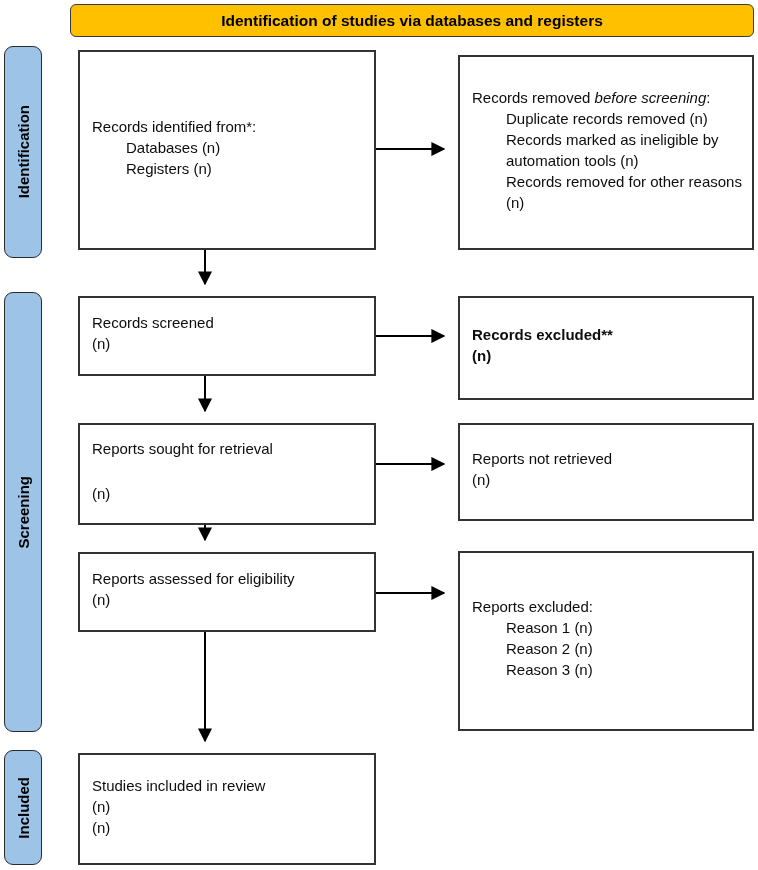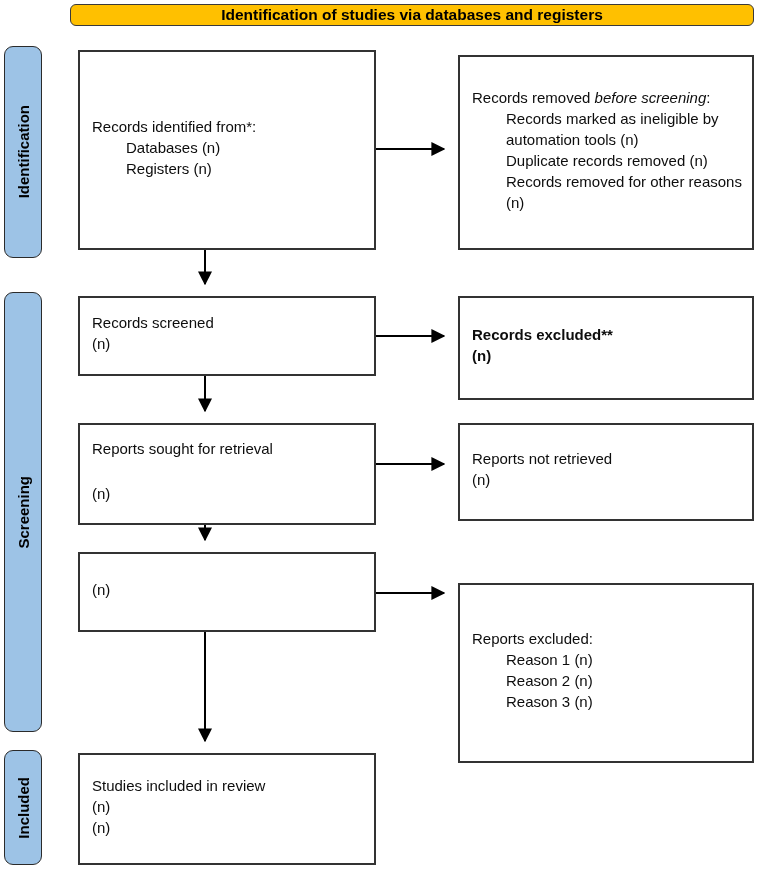--- a/index.html
+++ b/index.html
@@ -11,21 +11,21 @@
   .canvas {
     position: relative;
     width: 758px;
     height: 870px;
     background: #ffffff;
     overflow: hidden;
   }
   .banner {
     position: absolute;
     left: 70px; top: 4px;
-    width: 684px; height: 22px;
+    width: 684px; height: 33px;
     background: #FFC000;
     border: 1px solid #3a3a3a;
     border-radius: 6px;
     display: flex;
     align-items: center;
     justify-content: center;
     font-weight: bold;
     font-size: 15.5px;
     color: #000;
     box-sizing: border-box;
@@ -119,46 +119,47 @@
     <div>Records screened</div>
     <div>(n)</div>
   </div>
 
   <div class="box col-left" style="top:423px; height:102px;gap:24px;">
     <div>Reports sought for retrieval</div>
     <div>(n)</div>
   </div>
 
   <div class="box col-left" style="top:552px; height:80px;">
+    <div>Reports assessed for eligibility</div>
     <div>(n)</div>
   </div>
 
   <div class="box col-left" style="top:753px; height:112px;">
     <div>Studies included in review</div>
     <div>(n)</div>
     <div>(n)</div>
   </div>
 
   <div class="box col-right" style="top:55px; height:195px;">
     <div><span>Records removed </span><em>before screening</em><span>:</span></div>
+    <div class="indent">Duplicate records removed (n)</div>
     <div class="indent">Records marked as ineligible by automation tools (n)</div>
-    <div class="indent">Duplicate records removed (n)</div>
     <div class="indent">Records removed for other reasons (n)</div>
   </div>
 
   <div class="box col-right" style="top:296px; height:104px;font-weight:bold;">
     <div>Records excluded**</div>
     <div>(n)</div>
   </div>
 
   <div class="box col-right" style="top:423px; height:98px;">
     <div>Reports not retrieved</div>
     <div>(n)</div>
   </div>
 
-  <div class="box col-right" style="top:551px; height:180px;margin-top:32px;">
+  <div class="box col-right" style="top:551px; height:180px;">
     <div>Reports excluded:</div>
     <div class="indent">Reason 1 (n)</div>
     <div class="indent">Reason 2 (n)</div>
     <div class="indent">Reason 3 (n)</div>
   </div>
 
 </div>
 
 </body></html>

